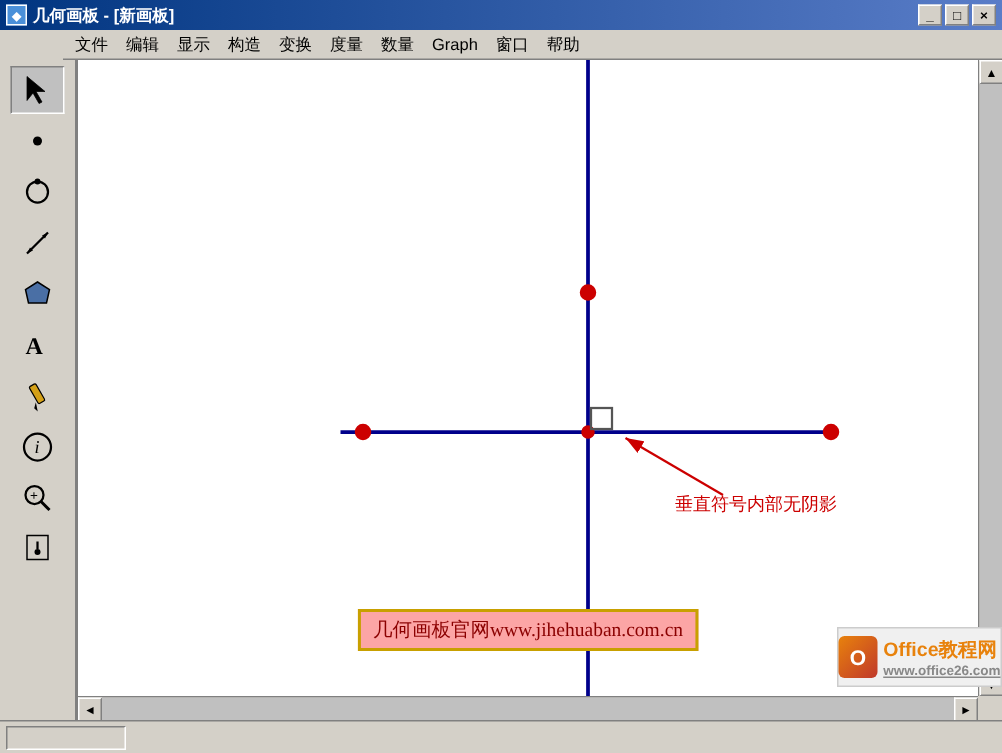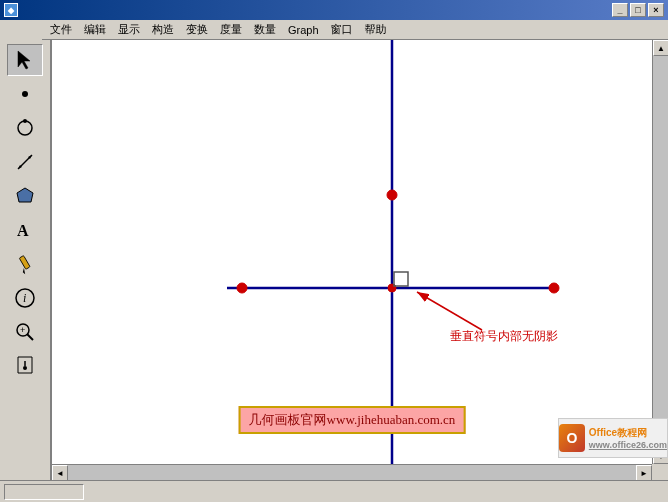--- a/index.html
+++ b/index.html
@@ -183,29 +183,30 @@
       gap: 4px;
     }
     .office-icon {
       width: 28px; height: 28px;
       background: linear-gradient(135deg, #e8820c, #c0392b);
       border-radius: 4px;
       display: flex; align-items: center; justify-content: center;
       color: white; font-size: 14px; font-weight: bold;
     }
     .office-text-block { display: flex; flex-direction: column; }
-    .office-text-top { font-size: 10px; font-weight: bold; color: #e8820c; }
+    .office-text-top { font-size: 13px; font-weight: bold; color: #e8820c; }
     .office-text-bottom { font-size: 9px; color: #888; text-decoration: underline; }
   </style>
 </head>
 <body>
 
 <div class="titlebar">
   <div class="titlebar-left">
     <div class="titlebar-icon">◆</div>
+    <span>几何画板 - [新画板]</span>
   </div>
   <div class="titlebar-buttons">
     <div class="titlebar-btn">_</div>
     <div class="titlebar-btn">□</div>
     <div class="titlebar-btn">×</div>
   </div>
 </div>
 
 <div class="menubar">
   <div class="menu-item">文件</div>

